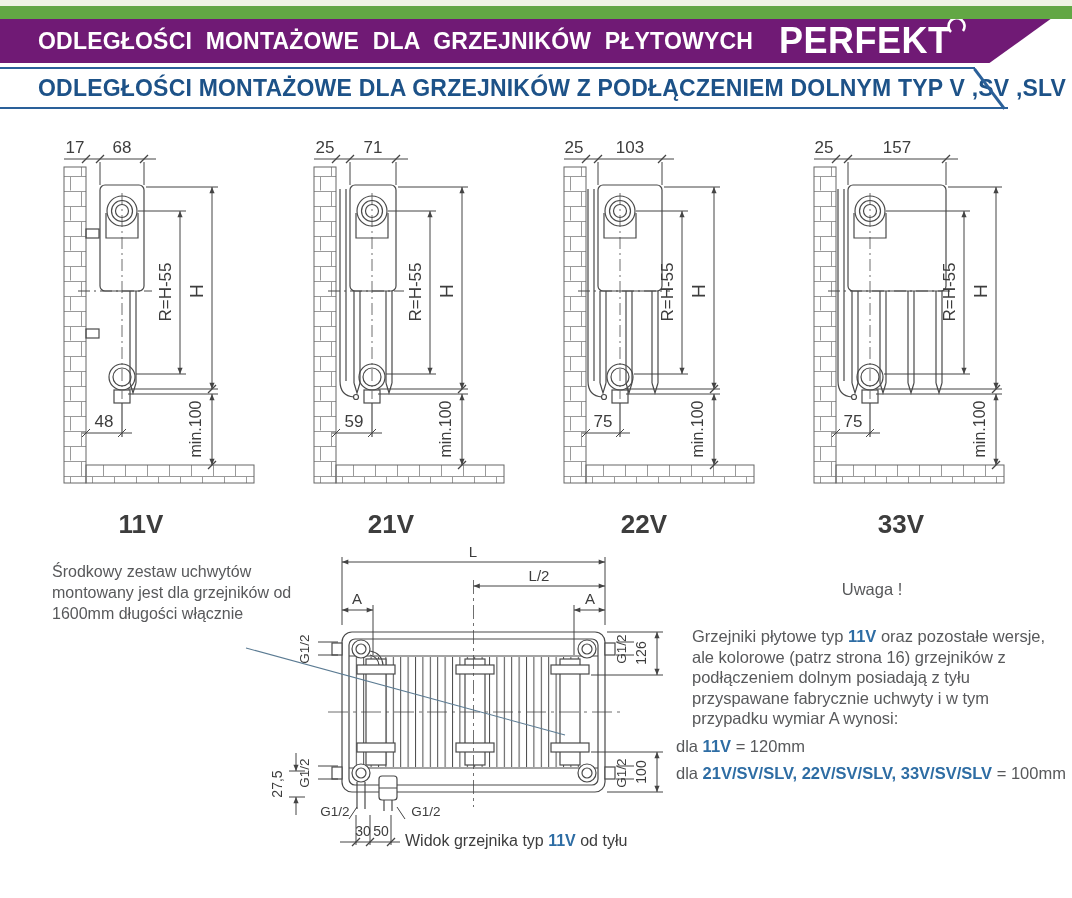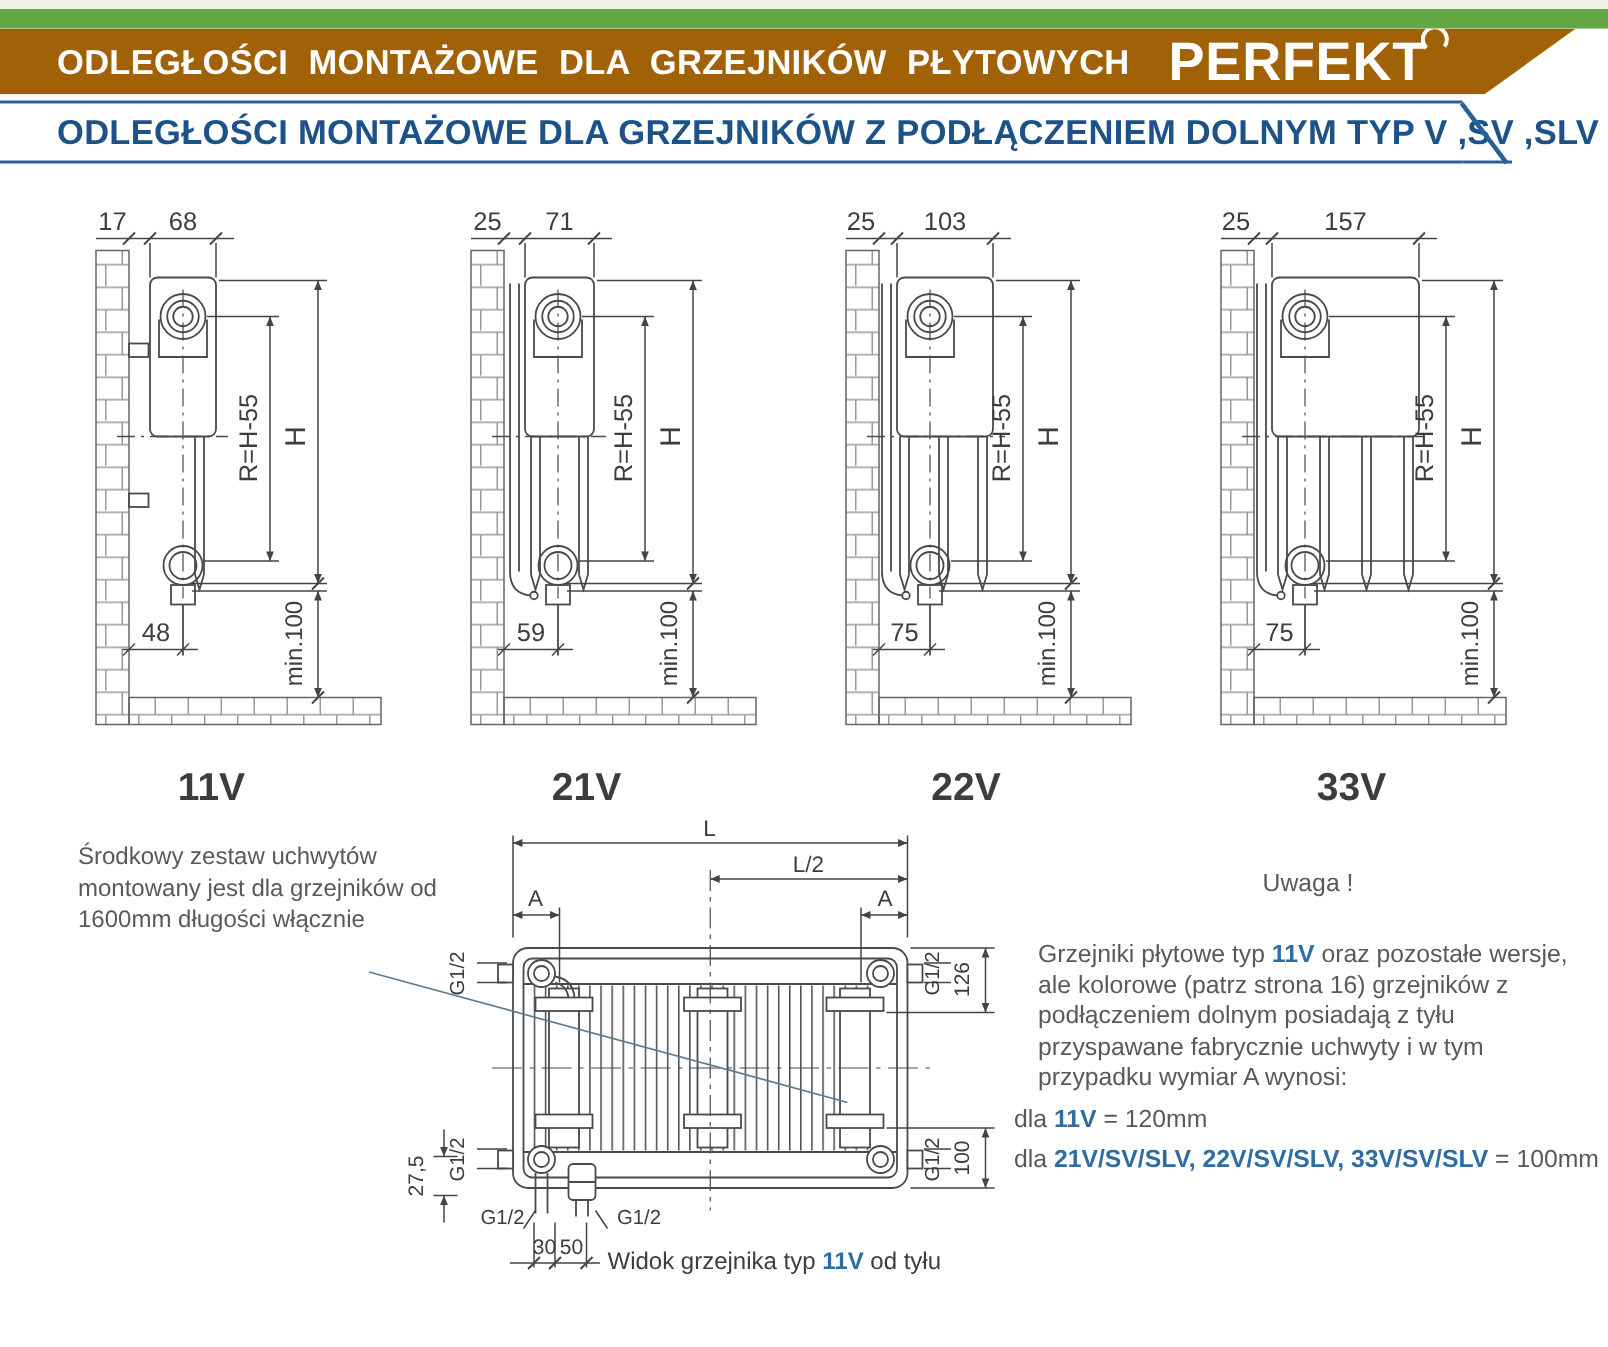--- a/index.html
+++ b/index.html
@@ -2,21 +2,21 @@
 <html><head>
 <meta charset="utf-8">
 <style>
   html,body{margin:0;padding:0;background:#fff;}
   body{width:1072px;height:898px;overflow:hidden;font-family:"Liberation Sans",sans-serif;position:relative;}
   svg text{font-family:"Liberation Sans",sans-serif;fill:#3d3d3d;}
 
   
   .strip-light{height:6px;background:#eef4e3;}
   .strip-green{height:13px;background:#62a744;}
-  .banner{height:44px;background:#a16207;display:flex;align-items:center;padding-left:38px;
+  .banner{height:44px;background:#701a75;display:flex;align-items:center;padding-left:38px;
           clip-path:polygon(0 0,98% 0,92.3% 100%,0 100%);}
   .banner-title{color:#fff;font-size:23px;font-weight:bold;letter-spacing:.2px;word-spacing:7px;white-space:nowrap;}
   .brand-wrap{display:flex;align-items:flex-start;margin-left:26px;}
   .brand{color:#fff;font-size:36px;font-weight:800;letter-spacing:.5px;line-height:1;}
   .brand-tail{display:flex;flex-direction:row;align-items:flex-start;margin-left:-4px;margin-top:-8px;}
   .brand-sub{color:#fff;font-size:10px;font-weight:bold;letter-spacing:.8px;margin-top:-5px;margin-left:6px;}
   .subtitle-zone{position:relative;height:42px;margin-top:4px;}
   .subtitle-box{position:absolute;left:0;top:0;width:975px;height:42px;box-sizing:border-box;
                 border-top:2.5px solid #2a6099;border-bottom:2.5px solid #2a6099;
                 display:flex;align-items:center;padding-left:38px;}

